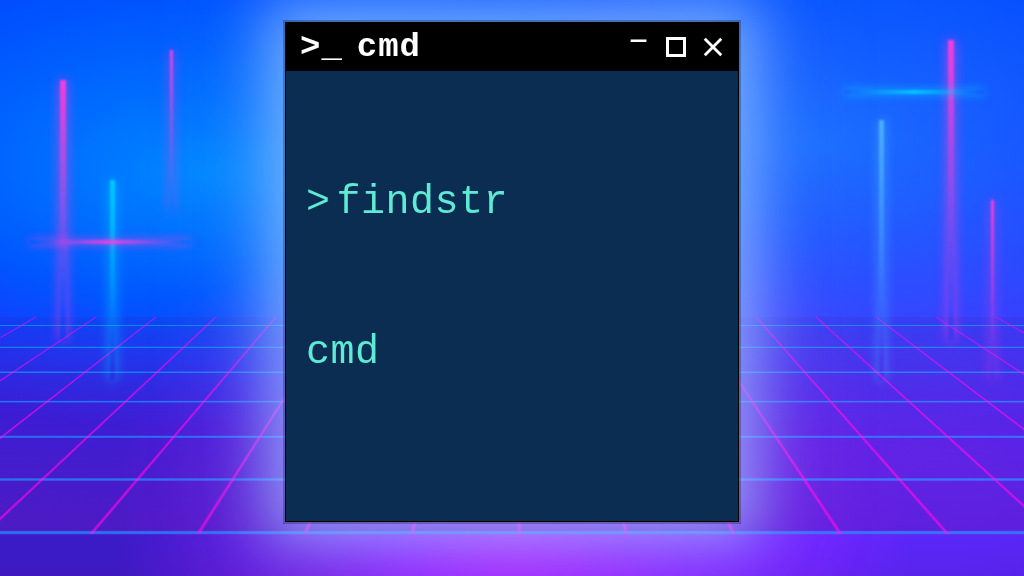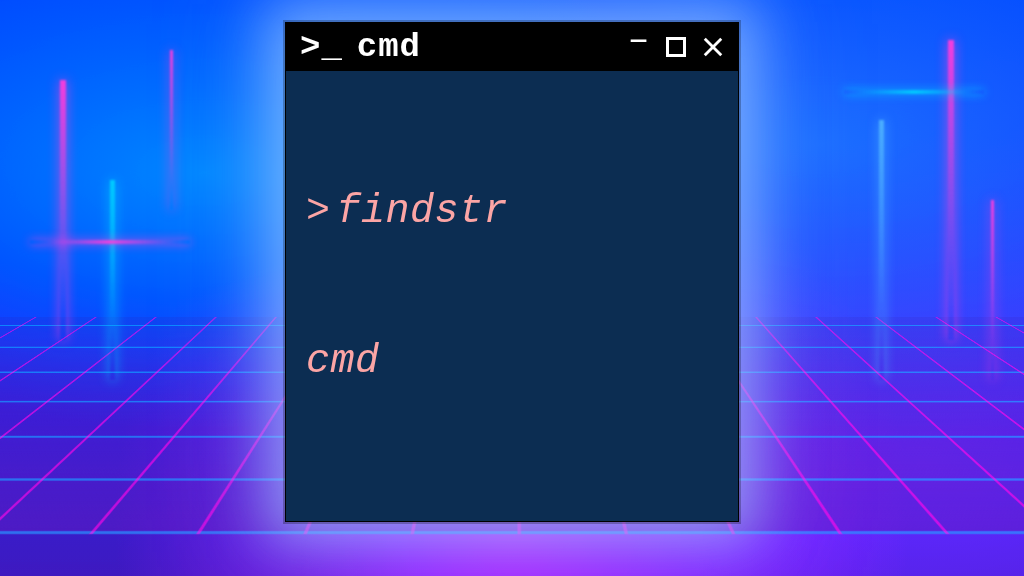--- a/index.html
+++ b/index.html
@@ -115,30 +115,29 @@
       position: relative;
       top: -6px;
     }
     .ctrl-max {
       border: 3px solid #fff;
       width: 20px !important;
       height: 20px !important;
     }
     .ctrl-close svg { width: 22px; height: 22px; }
     .terminal-body {
-      padding: 16px 20px;
-      color: #fca5a5;
+      padding: 7px 20px;
+      color: #5eead4;
       font-size: 40px;
       line-height: 1.25;
       font-weight: 500;
       white-space: pre-wrap;
       word-break: break-word;
       height: calc(100% - 48px);
       letter-spacing: 0.5px;
-      font-style: italic;
     }
     .prompt-sym { margin-right: 6px; }
   </style>
 </head>
 <body>
 
 <div class="bg"></div>
 <div class="grid-floor"></div>
 <div class="neon-line n1"></div>
 <div class="neon-line n2"></div>

